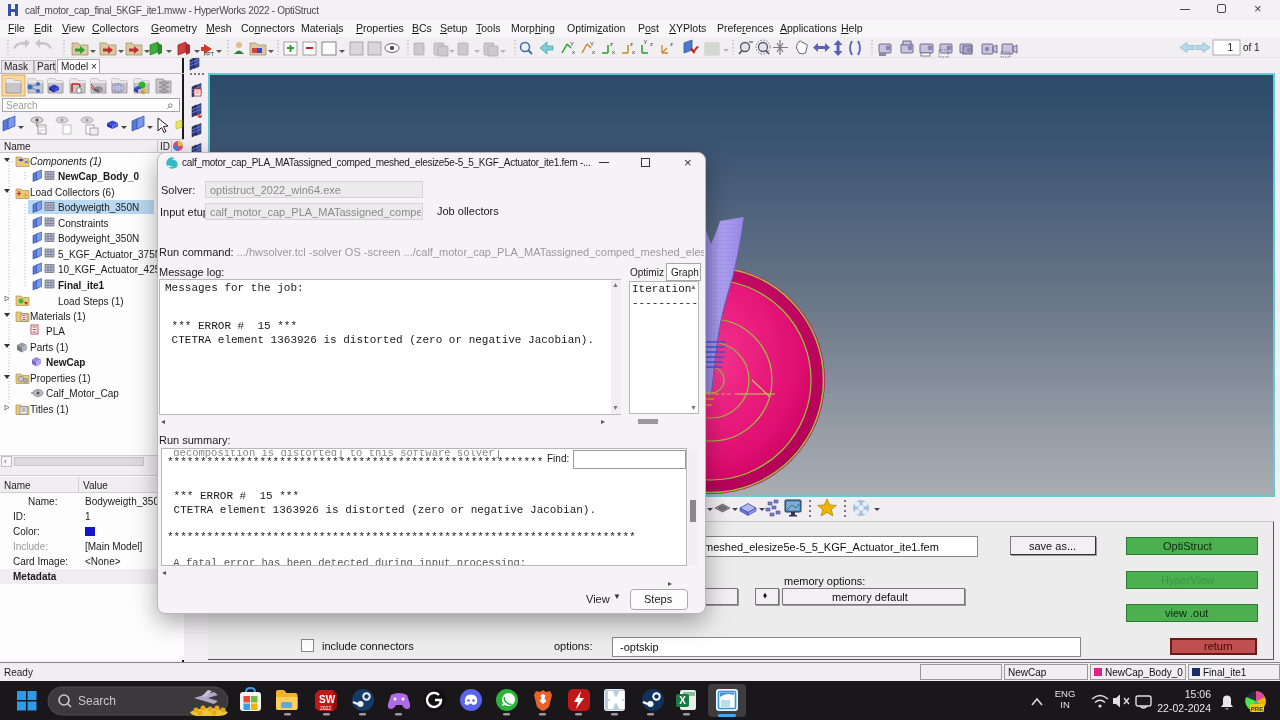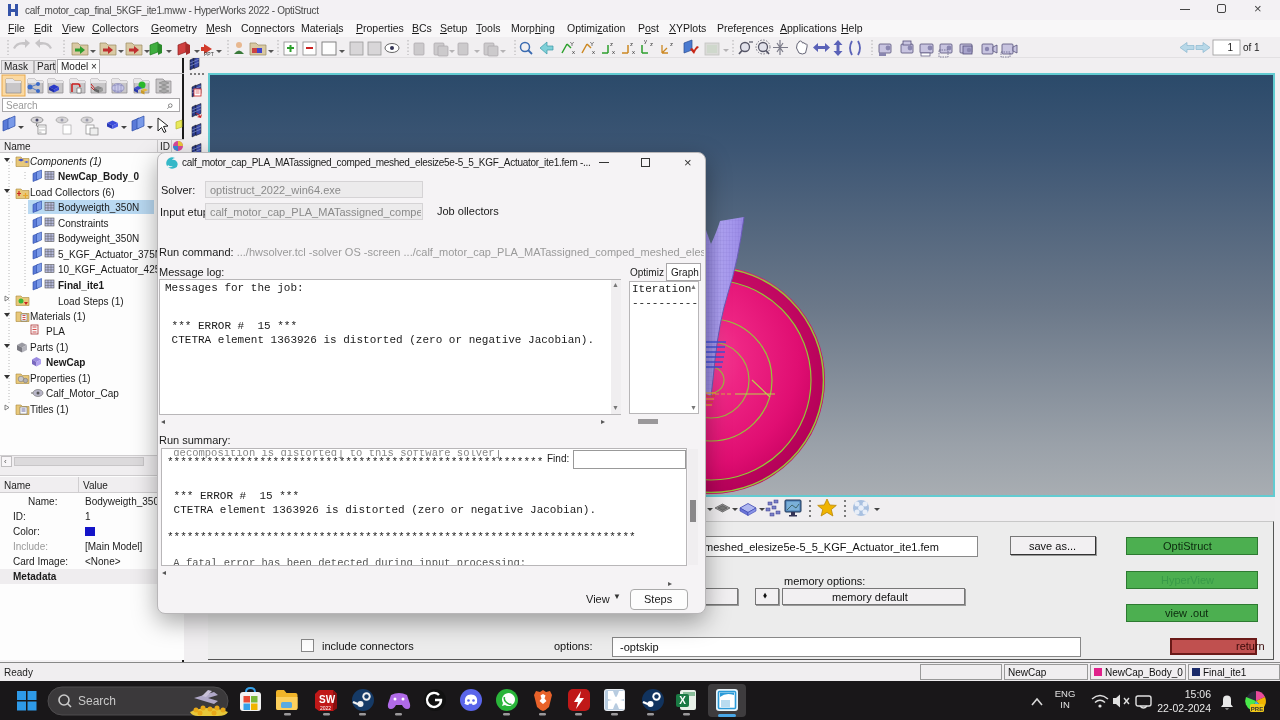--- a/index.html
+++ b/index.html
@@ -625,21 +625,21 @@
     <div class="txt" style="left:1029px;top:540px;font-size:11px;">save as...</div>
 
     <div class="ab" style="left:1126px;top:537px;width:132px;height:18px;background:#4caf50;border:1px solid #2d7a31;"></div>
     <div class="txt" style="left:1163px;top:540px;font-size:11px;color:#0c2a0e;">OptiStruct</div>
     <div class="ab" style="left:1126px;top:571px;width:132px;height:18px;background:#4caf50;border:1px solid #2d7a31;"></div>
     <div class="txt" style="left:1161px;top:574px;font-size:11px;color:#389a48;">HyperView</div>
     <div class="ab" style="left:1126px;top:604px;width:132px;height:18px;background:#4caf50;border:1px solid #2d7a31;"></div>
     <div class="txt" style="left:1165px;top:607px;font-size:11px;color:#0c2a0e;">view .out</div>
 
     <div class="ab" style="left:1170px;top:638px;width:87px;height:17px;background:#c0504f;border:2px solid #6a1a18;"></div>
-    <div class="txt" style="left:1204px;top:640px;font-size:11px;color:#3a0a0a;margin-left:32px;">return</div>
+    <div class="txt" style="left:1204px;top:640px;font-size:11px;color:#3a0a0a;">return</div>
 
     <div class="txt" style="left:784px;top:575px;font-size:11px;">memory options:</div>
     <div class="ab" style="left:640px;top:588px;width:98px;height:17px;background:#f2f0f2;border:1px solid #777;box-shadow:1px 1px 0 #999;"></div>
     <div class="ab" style="left:755px;top:588px;width:24px;height:17px;background:#f2f0f2;border:1px solid #777;box-shadow:1px 1px 0 #999;"></div>
     <div class="txt" style="left:763px;top:590px;font-size:9px;">⬧</div>
     <div class="ab" style="left:782px;top:588px;width:183px;height:17px;background:#f2f0f2;border:1px solid #777;box-shadow:1px 1px 0 #999;"></div>
     <div class="txt" style="left:832px;top:591px;font-size:11px;">memory default</div>
 
     <div class="ab" style="left:301px;top:639px;width:13px;height:13px;background:#fdfdfd;border:1px solid #888;"></div>
     <div class="txt" style="left:322px;top:640px;font-size:11px;">include connectors</div>

